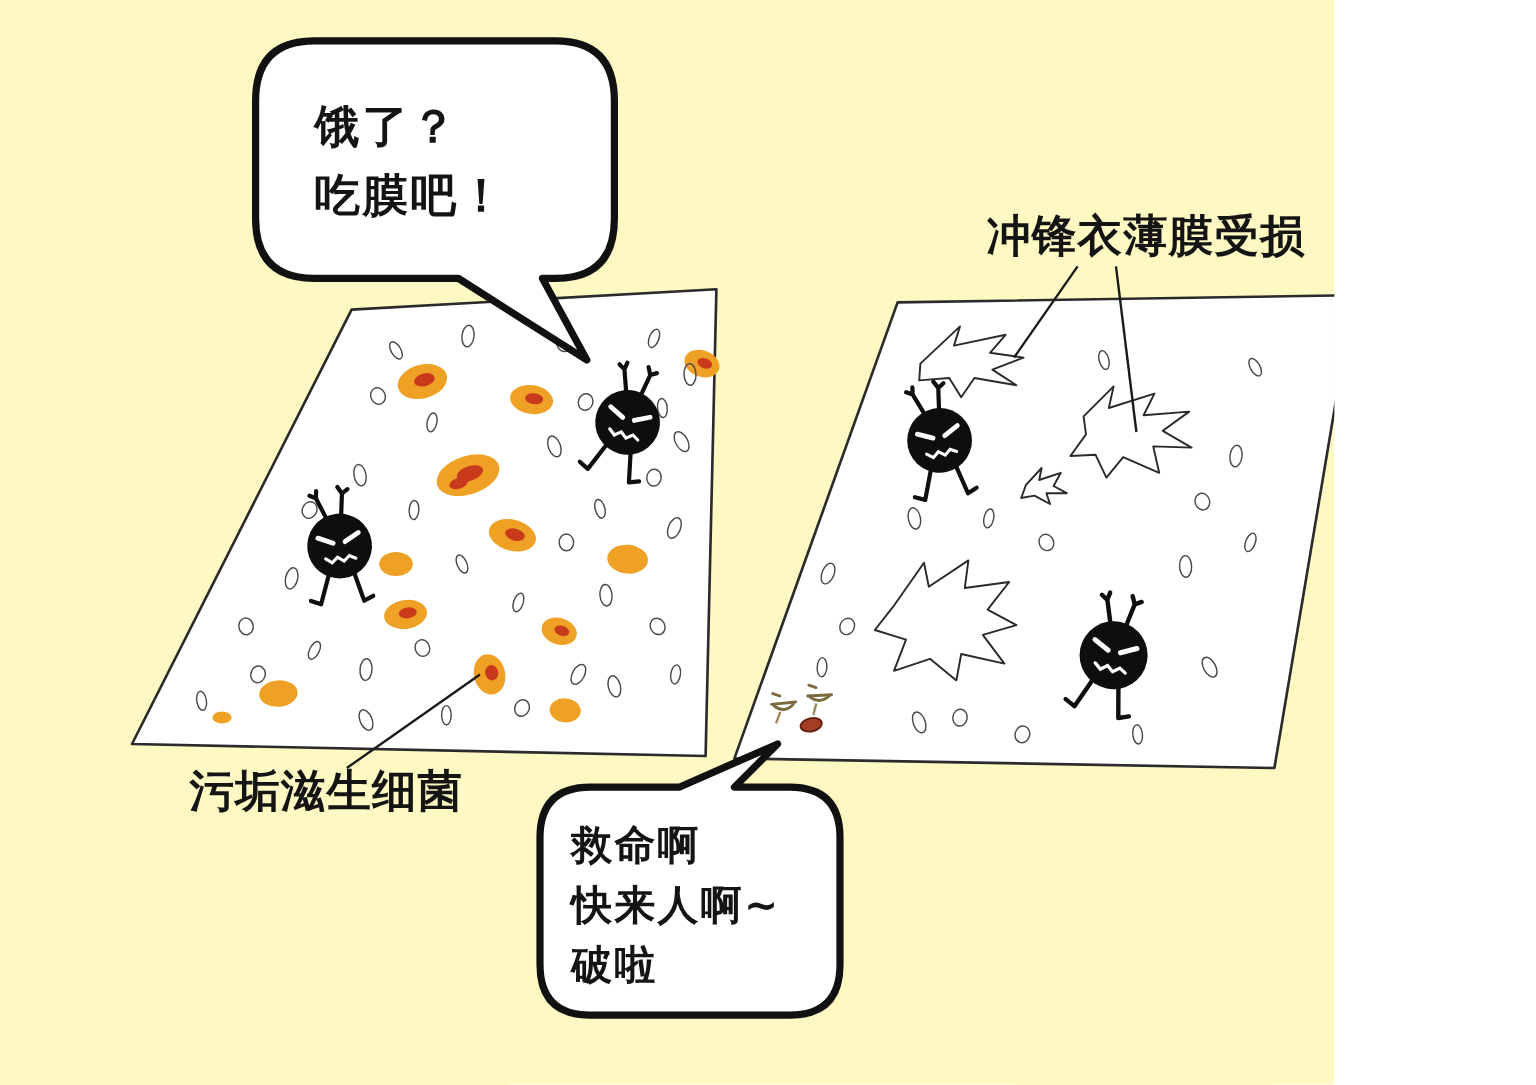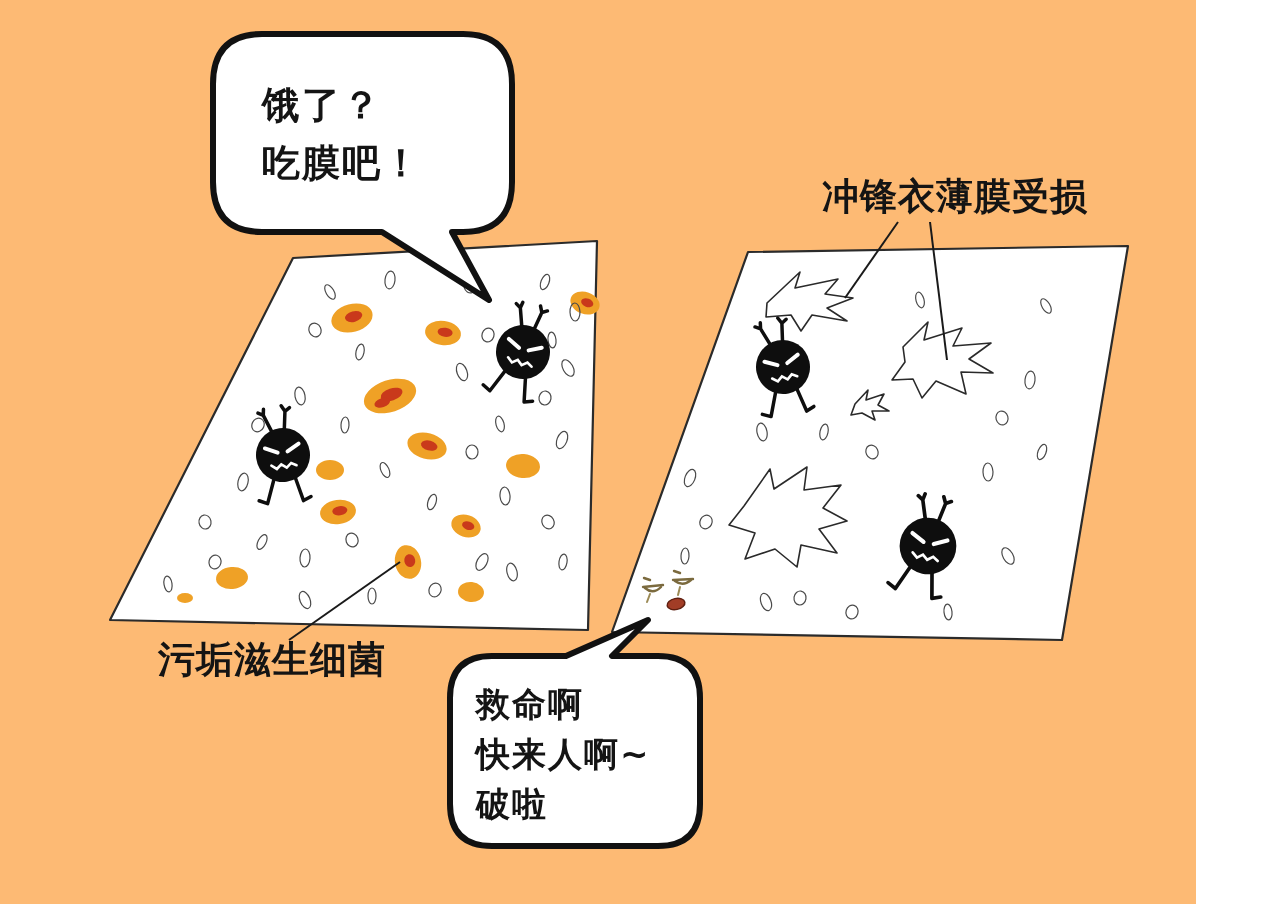--- a/index.html
+++ b/index.html
@@ -1,16 +1,16 @@
 <!DOCTYPE html>
 <html style="--stain: #EFA126; --stain-core: #C9391B; --germ: #0E0E0E; --outline: #1A1A1A;"><head>
 <meta charset="utf-8">
 <style>
   html,body{margin:0;padding:0;background:#ffffff;}
-  .canvas{position:relative;width:1196px;height:904px;background:#fdba74;overflow:hidden;
+  .canvas{position:relative;width:1112px;height:904px;background:#fef9c3;overflow:hidden;
           font-family:"DejaVu Sans",sans-serif;}
   svg{position:absolute;left:0;top:0;}
   .fabric{fill:#ffffff;stroke:#2b2b2b;stroke-width:2.2;stroke-linejoin:round;}
   .speckle{fill:none;stroke:#4a4a4a;stroke-width:1.2;}
   .stain{fill:var(--stain,#EFA126);}
   .stain-core{fill:var(--stain-core,#C9391B);}
   .hole{fill:#ffffff;stroke:#2a2a2a;stroke-width:1.6;stroke-linejoin:round;}
   .bubble{fill:#ffffff;stroke:#111111;stroke-width:6;stroke-linejoin:round;stroke-linecap:round;}
   .connector{stroke:#1a1a1a;stroke-width:2;fill:none;}
   text{font-family:"DejaVu Sans",sans-serif;font-weight:700;fill:#141414;}

